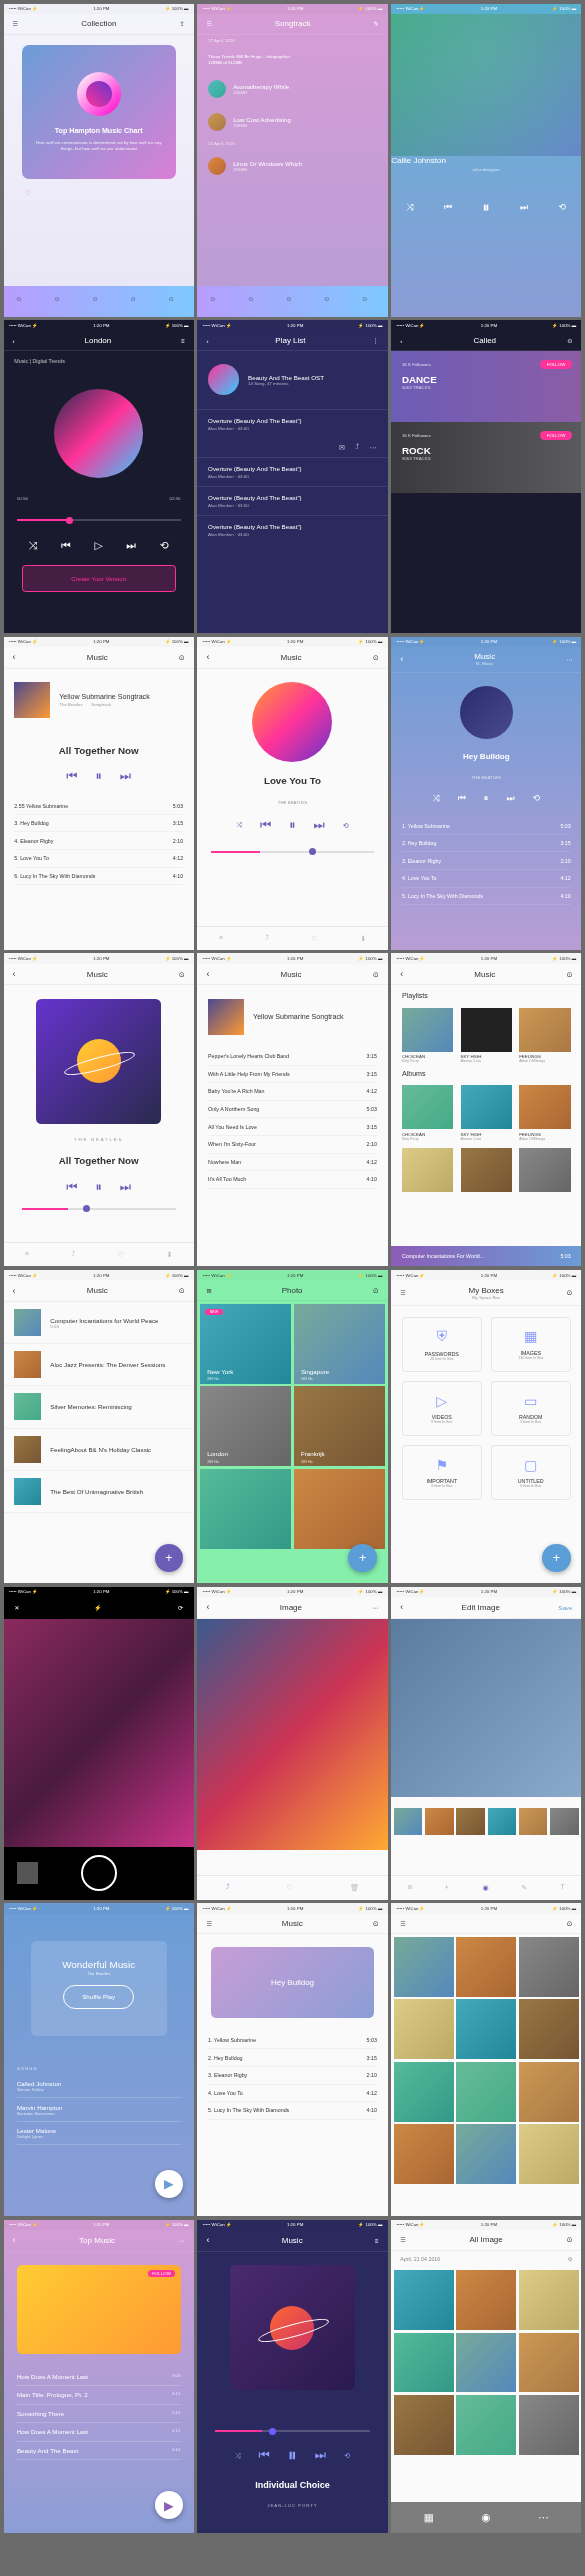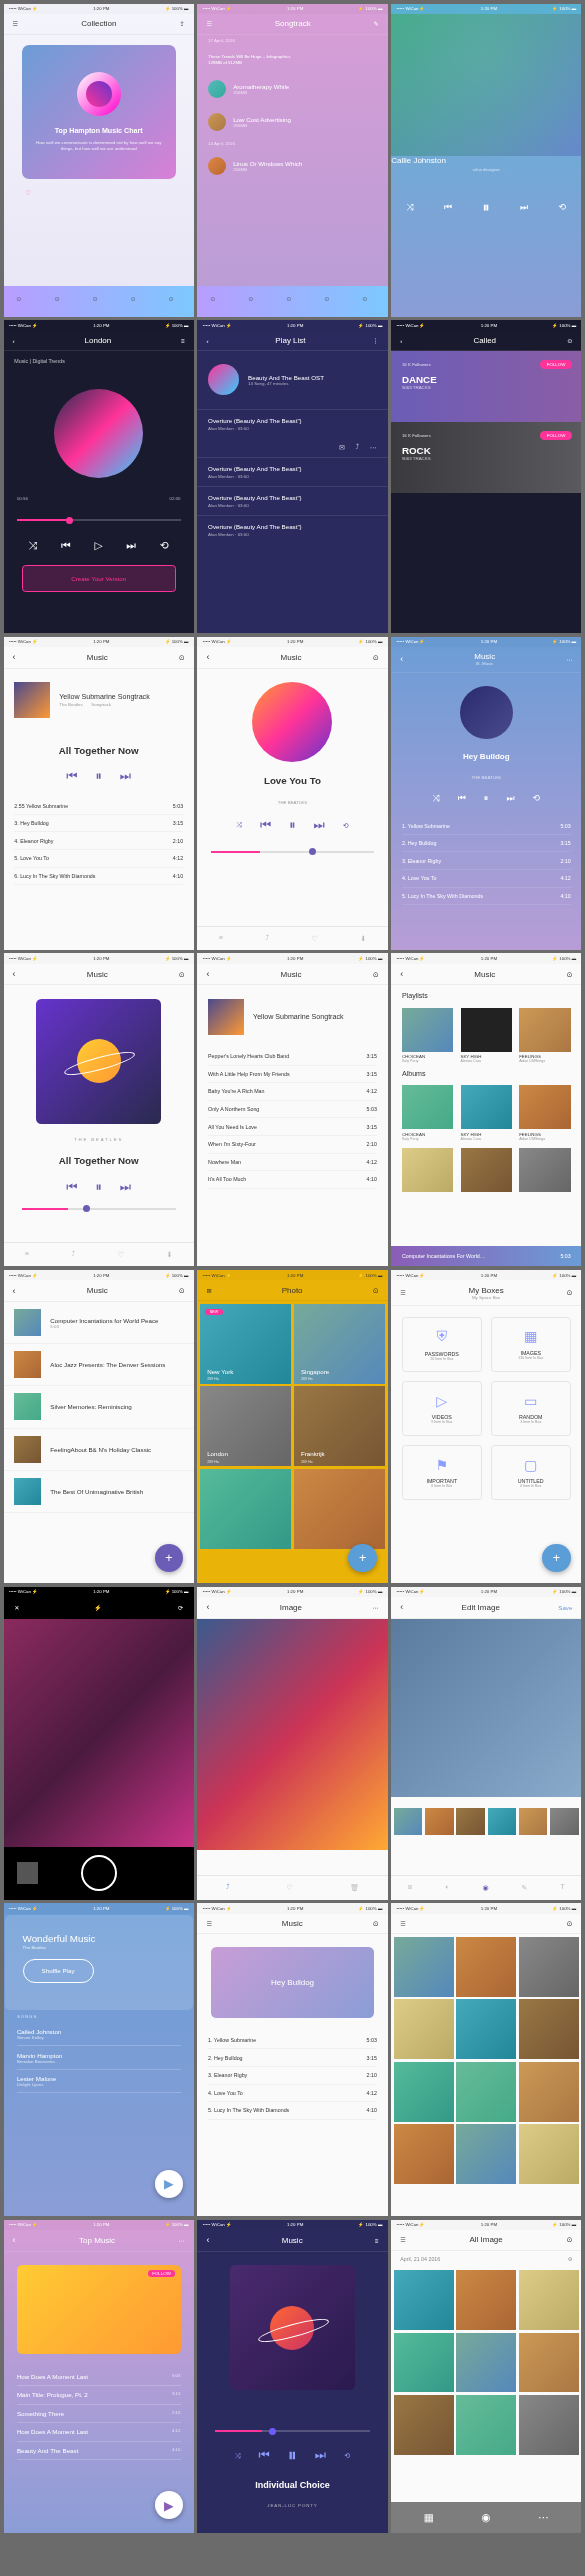--- a/index.html
+++ b/index.html
@@ -104,21 +104,21 @@
 .thumb-t{font-size:4.4px;margin-top:2.7px;font-weight:500}
 .thumb-s{font-size:3.6px;color:#999}
 .now-play{position:absolute;bottom:0;left:0;right:0;background:linear-gradient(90deg,#8b5db6,#6b9dd6);color:#fff;padding:7.1px 10.7px;font-size:5.3px;display:flex;justify-content:space-between;align-items:center}
 
 
 .s13{background:#fafafa}
 .list-item{display:flex;align-items:center;padding:7.1px 10.7px;border-bottom:0.9px solid #f0f0f0}
 .list-thumb{width:27px;height:27px;background:#333;margin-right:9px}
 .list-text .lt{font-size:6.2px;font-weight:500}
 .list-text .ls{font-size:4.4px;color:#999}
-.s14{background:#eab308}
+.s14{background:#86efac}
 .photo-grid{display:grid;grid-template-columns:1fr 1fr;gap:2.7px;padding:2.7px}
 .photo-cell{height:80px;background:linear-gradient(135deg,#5a8aaa,#7aaacc);position:relative;color:#fff;padding:7.1px}
 .photo-cell .pt{font-size:6.2px;position:absolute;bottom:9px}
 .photo-cell .ps{font-size:3.6px;position:absolute;bottom:2.7px;opacity:.8}
 .new-badge{position:absolute;top:5.3px;left:5.3px;background:#ff3399;color:#fff;padding:0.9px 4.4px;border-radius:5.3px;font-size:3.6px}
 .fab{position:absolute;bottom:10.7px;right:10.7px;width:28.5px;height:28.5px;border-radius:50%;background:#5b9dd6;color:#fff;display:flex;align-items:center;justify-content:center;font-size:12.5px;box-shadow:0 1.8px 5.3px rgba(0,0,0,.3)}
 .s15{background:#fafafa}
 .box-grid{display:grid;grid-template-columns:1fr 1fr;gap:9px;padding:10.7px}
 .box{border:0.9px solid #e5e5e5;border-radius:3.6px;padding:10.7px;text-align:center}
 .box-ic{font-size:14.2px;color:#8b9dff;margin-bottom:5.3px}
@@ -132,21 +132,21 @@
 .shutter{width:36px;height:36px;border-radius:50%;border:2.7px solid #fff}
 .s17{background:#fafafa}
 .big-img{height:231px;background:linear-gradient(135deg,#3a5a8e,#cc3355,#ffaa33)}
 .s18{background:#fafafa}
 .edit-img{height:178px;background:linear-gradient(135deg,#5a7a9e,#8aaacc)}
 .filter-strip{display:flex;gap:2.7px;padding:2.7px;margin-top:9px}
 .filter-sw{flex:1;height:27px;background:linear-gradient(135deg,#888,#555)}
 
 
 .s19{background:linear-gradient(180deg,#6b9dd6,#8b9dd6);color:#fff}
-.hero-card{margin:1px;background:rgba(255,255,255,.15);border-radius:5.3px;padding:18px;text-align:left}
+.hero-card{margin:27px;background:rgba(255,255,255,.15);border-radius:5.3px;padding:18px;text-align:center}
 .shuf-btn{margin:9px auto;padding:7.1px 18px;border:0.9px solid #fff;border-radius:13.3px;display:inline-block;font-size:6.2px}
 .ul-list{padding:0 13.3px}
 .ul-item{padding:5.3px 0;border-bottom:0.9px solid rgba(255,255,255,.2)}
 .ul-item .ut{font-size:6.2px}
 .ul-item .us{font-size:4.4px;opacity:.7}
 .s20{background:#fafafa}
 .pp-card{margin:13.3px;background:linear-gradient(135deg,#c89dd6,#8b9dd6);border-radius:5.3px;height:71px;display:flex;align-items:center;justify-content:center;color:#fff;font-size:8px}
 .s21{background:#fafafa}
 .img-grid{display:grid;grid-template-columns:repeat(3,1fr);gap:2.7px;padding:2.7px}
 .img-cell{aspect-ratio:1;background:linear-gradient(135deg,#888,#aaa)}

